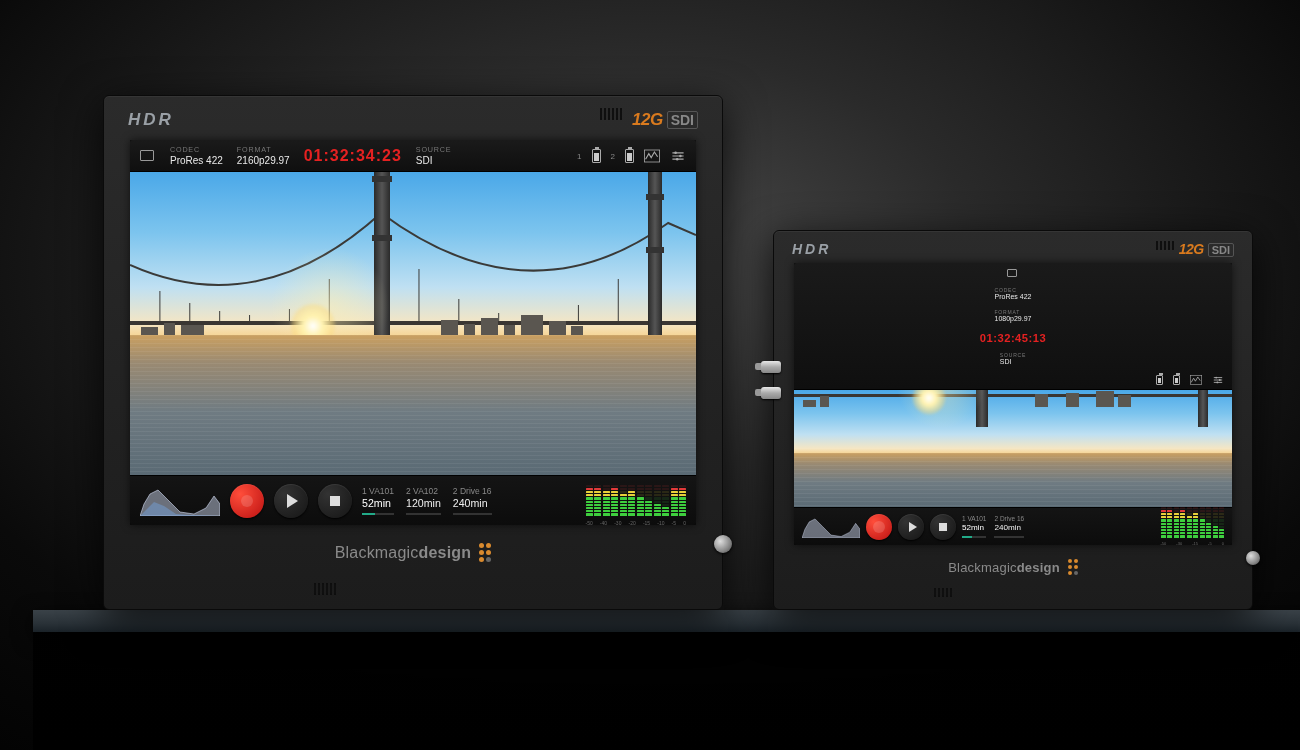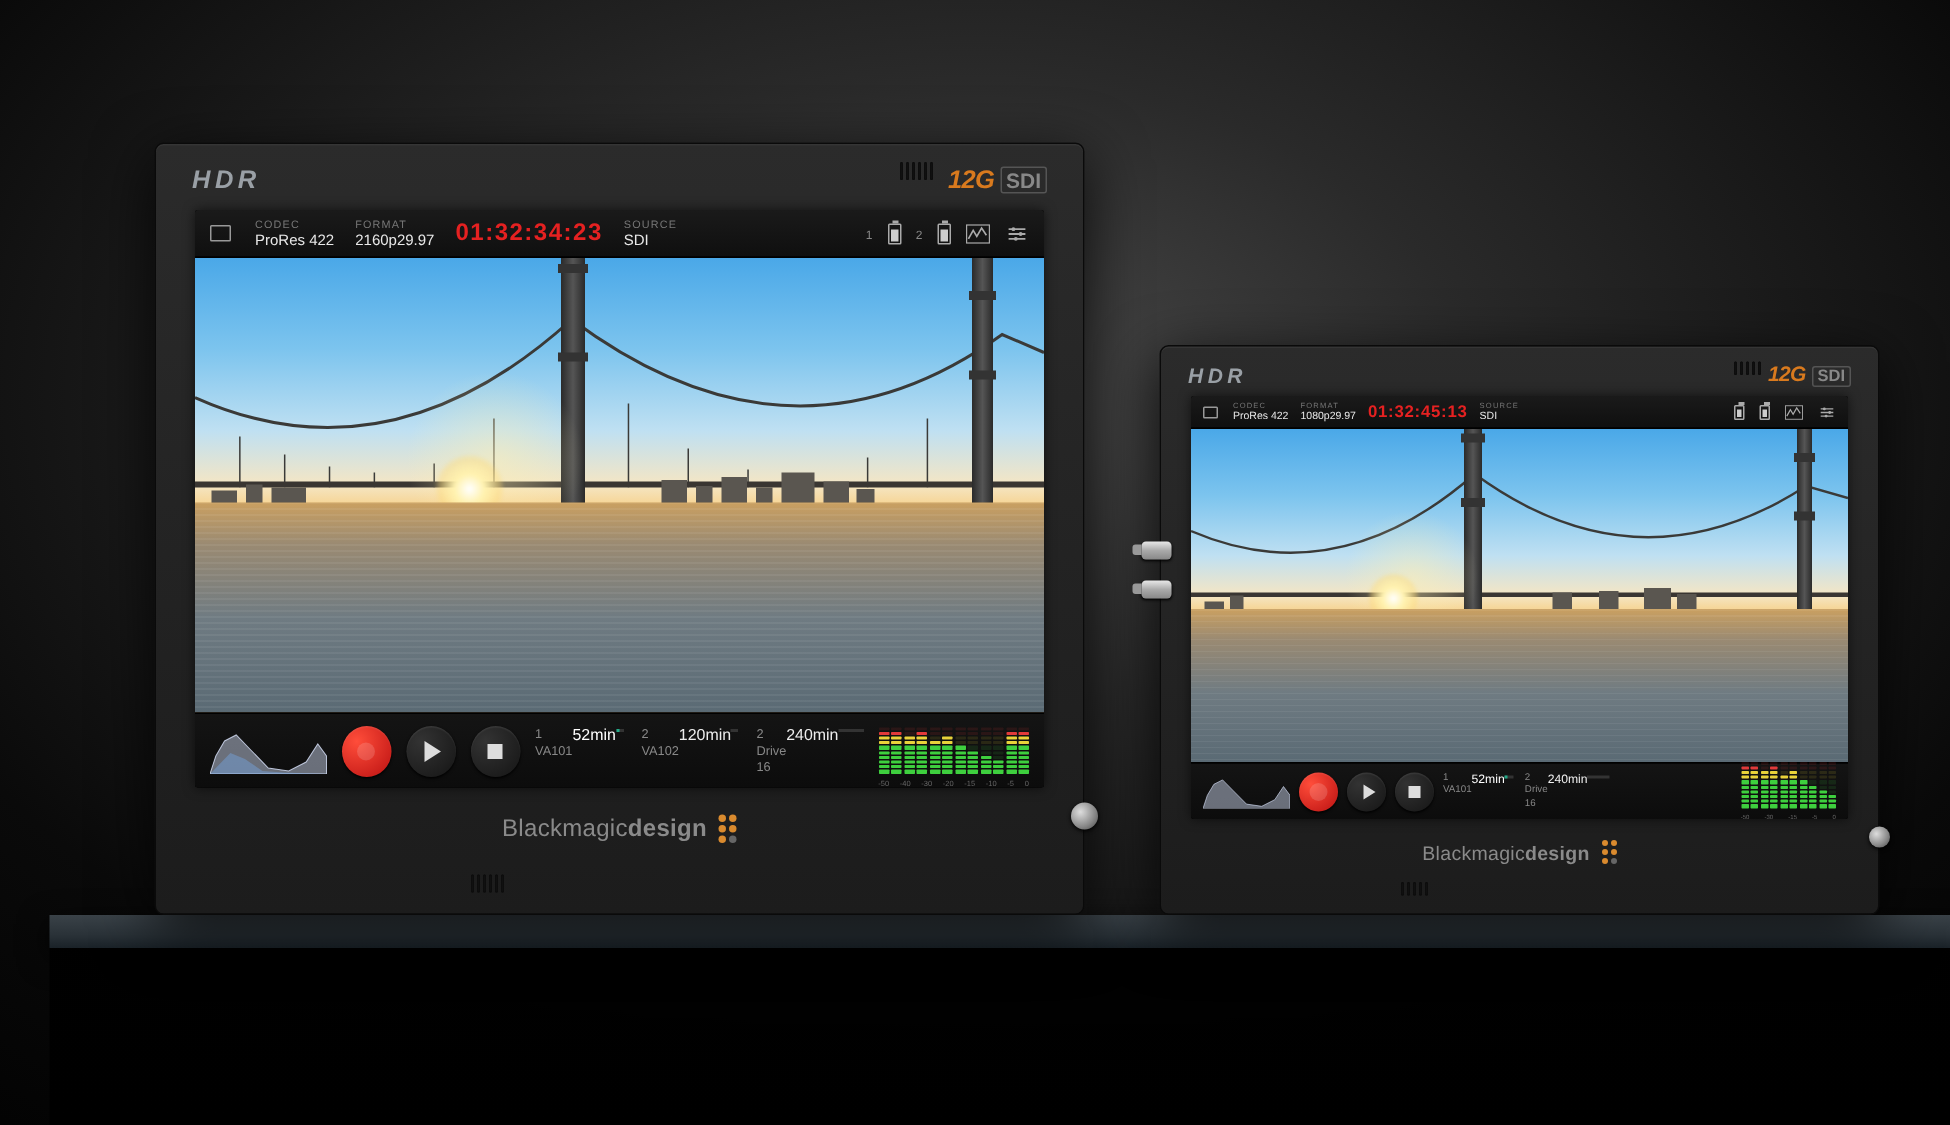--- a/index.html
+++ b/index.html
@@ -48,21 +48,21 @@
   }
   .device.large .screen { height: 385px; }
   .device.small .screen { margin: 2px 20px 0 20px; height: 282px; }
 
   .status-bar {
     display:flex; align-items:center; gap:14px; padding: 6px 10px 4px 10px;
     background: linear-gradient(180deg,#1a1a1a,#0f0f0f);
     border-bottom:1px solid #000;
     font-size: 10px; color:#ccc;
   }
-  .device.small .status-bar { font-size: 7px; gap: 8px; padding: 4px 8px 3px 8px; }
+  .device.small .status-bar { font-size: 7px; gap: 8px; padding: 4px 8px 3px 8px; flex-direction: column; }
 
   .sb-group { display:flex; flex-direction:column; line-height:1.2; }
   .sb-head { color:#777; font-size:0.72em; letter-spacing:0.8px; }
   .sb-val { color:#e8e8e8; font-weight:500; white-space:nowrap; }
   .sb-tc { color:#e52121; font-weight:600; font-size:1.6em; letter-spacing:1px; font-family: Liberation Sans, sans-serif; }
   .device.small .sb-tc { letter-spacing:0.5px; }
   .sb-icons { margin-left:auto; display:flex; gap:10px; align-items:center; }
   .sb-icon { width:16px; height:16px; position:relative; }
   .device.small .sb-icon { width:12px; height:12px; }
   .sb-fullscreen { border:1.5px solid #999; border-radius:1px; width:14px; height:11px; margin-top:2px;}
@@ -133,21 +133,21 @@
   .device.small .tbtn{width:26px;height:26px;}
   .tbtn.rec{background:radial-gradient(circle at 30% 30%,#ff4d3a,#b11);}
   .tbtn.rec::after{content:"";width:12px;height:12px;border-radius:50%;background:#fff;opacity:0.15;}
   .tbtn.play::after{content:"";border-left:11px solid #ddd;border-top:7px solid transparent;border-bottom:7px solid transparent;margin-left:3px;}
   .device.small .tbtn.play::after{border-left-width:8px;border-top-width:5px;border-bottom-width:5px;}
   .tbtn.stop::after{content:"";width:10px;height:10px;background:#ddd;}
   .device.small .tbtn.stop::after{width:8px;height:8px;}
 
   .media-list{display:flex;gap:12px;font-size:8.5px;color:#bbb;}
   .device.small .media-list{font-size:6.5px;gap:8px;}
-  .media-item{display:flex;flex-direction:row;align-items:flex-start;line-height:1.3;}
+  .media-item{display:flex;flex-direction:column;align-items:flex-start;line-height:1.3;}
   .media-item .mname{color:#888;}
   .media-item .mtime{color:#eee;font-size:1.25em;}
   .media-item.active .mtime{color:#fff;}
   .media-item .bar{width:100%;height:2px;background:#333;margin-top:2px;position:relative;}
   .media-item.active .bar::after{content:"";position:absolute;left:0;top:0;bottom:0;width:40%;background:#2a8; }
 
   .meters{display:flex;gap:1.5px;align-items:flex-end;height:30px;margin-left:auto;position:relative;}
   .device.small .meters{height:22px;}
   .meter-col{width:7px;display:flex;flex-direction:column-reverse;gap:1px;}
   .device.small .meter-col{width:5px;}

